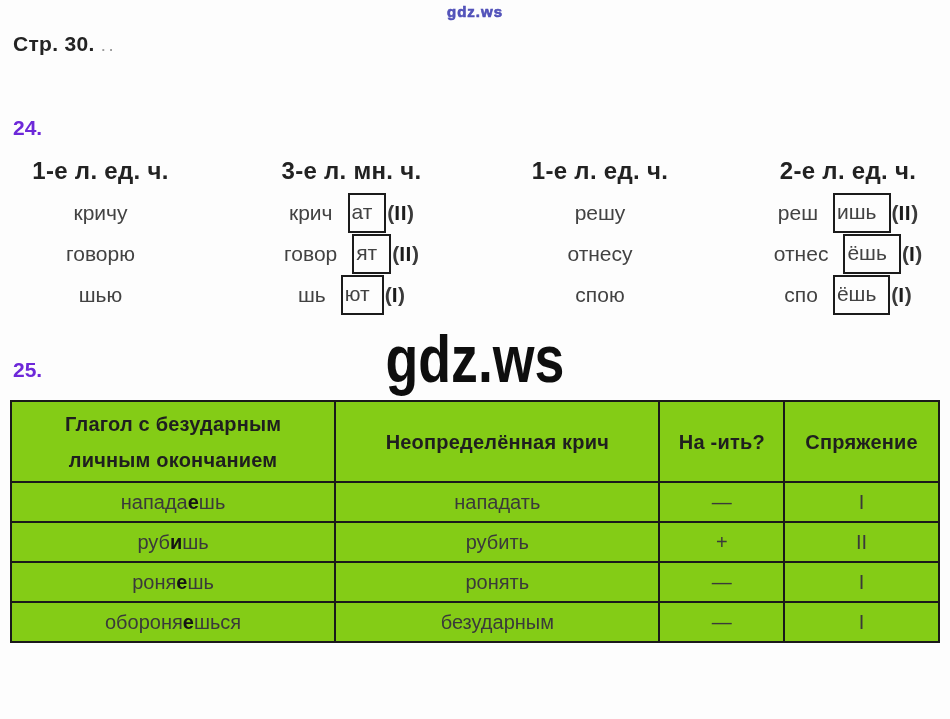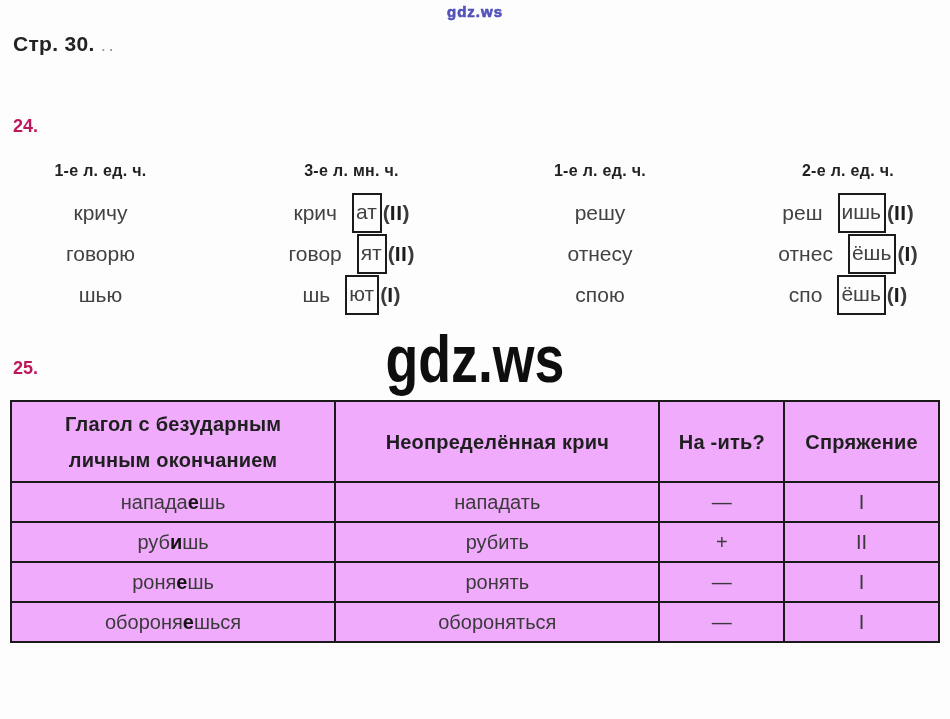--- a/index.html
+++ b/index.html
@@ -24,64 +24,64 @@
 
   
   .page-heading {
     position:absolute; top:32px; left:13px;
     font-size:21px; font-weight:bold; color:#232323;
     letter-spacing:.3px;
   }
   .page-heading .dot-suffix { color:#9a9a9a; font-size:13px; font-weight:bold; margin-left:7px; }
 
   
-  .ex-num { position:absolute; left:13px; font-size:18px; font-weight:bold; color:#be185d; }
+  .ex-num { position:absolute; left:13px; font-size:21px; font-weight:bold; color:#6d28d9; }
   .ex-num.n24 { top:116px; }
   .ex-num.n25 { top:358px; }
 
   
   .ex24 {
     position:absolute; top:150px; left:0; width:950px;
     display:grid; grid-template-columns:227px 249px 248px 226px;
   }
   .ex24 .col { display:flex; flex-direction:column; }
   .ex24 .col.c1 { padding-right:26px; }
   .ex24 .col.c4 { padding-left:22px; }
   .ex24 .hdr24 {
     height:42px; display:flex; align-items:center; justify-content:center;
-    font-size:16px; font-weight:bold; color:#222; letter-spacing:.3px;
+    font-size:24px; font-weight:bold; color:#222; letter-spacing:.3px;
   }
   .ex24 .w24 {
     height:41px; display:flex; align-items:center; justify-content:center;
     font-size:21px; color:#424242; white-space:nowrap;
   }
   .endbox {
     display:inline-block;
     border:2.5px solid #1b1b1b;
-    padding:6px 3px 9px 2px;
+    padding:6px 12px 9px 2px;
     margin:-14px -2px -14px 15px;
     line-height:1;
   }
   .conj { margin-left:3px; color:#3a3a3a;font-weight:bold; }
   .conj b { color:#1c1c1c; letter-spacing:.5px; }
 
   
   .wm-big {
     position:absolute; top:324px; left:0; width:100%;
     text-align:center;
     font-size:61px; font-weight:bold; color:#0e0e0e;
     transform:scale(.88,1.08); transform-origin:50% 50%;
     letter-spacing:0;
   }
 
   
   table.ex25 {
     position:absolute; top:400px; left:10px;
     width:930px; border-collapse:collapse;
-    background:#f0abfc;
+    background:#84cc16;
   }
   .ex25 th, .ex25 td {
     border:2.5px solid #1a1a1a;
     text-align:center; vertical-align:middle;
   }
   .ex25 th {
     height:81px; font-size:20px; font-weight:bold; color:#1f1f1f;
     line-height:1.8; letter-spacing:.2px;
   }
   .ex25 th .wrap2 { max-width:250px; margin:0 auto; }
@@ -185,18 +185,18 @@
     <td>II</td>
   </tr>
   <tr>
     <td><span>роня</span><b>е</b><span>шь</span></td>
     <td>ронять</td>
     <td>—</td>
     <td>I</td>
   </tr>
   <tr>
     <td><span>обороня</span><b>е</b><span>шься</span></td>
-    <td>обороняться</td>
+    <td>безударным</td>
     <td>—</td>
     <td>I</td>
   </tr>
 </tbody>
   </table>
 
 </body></html>

